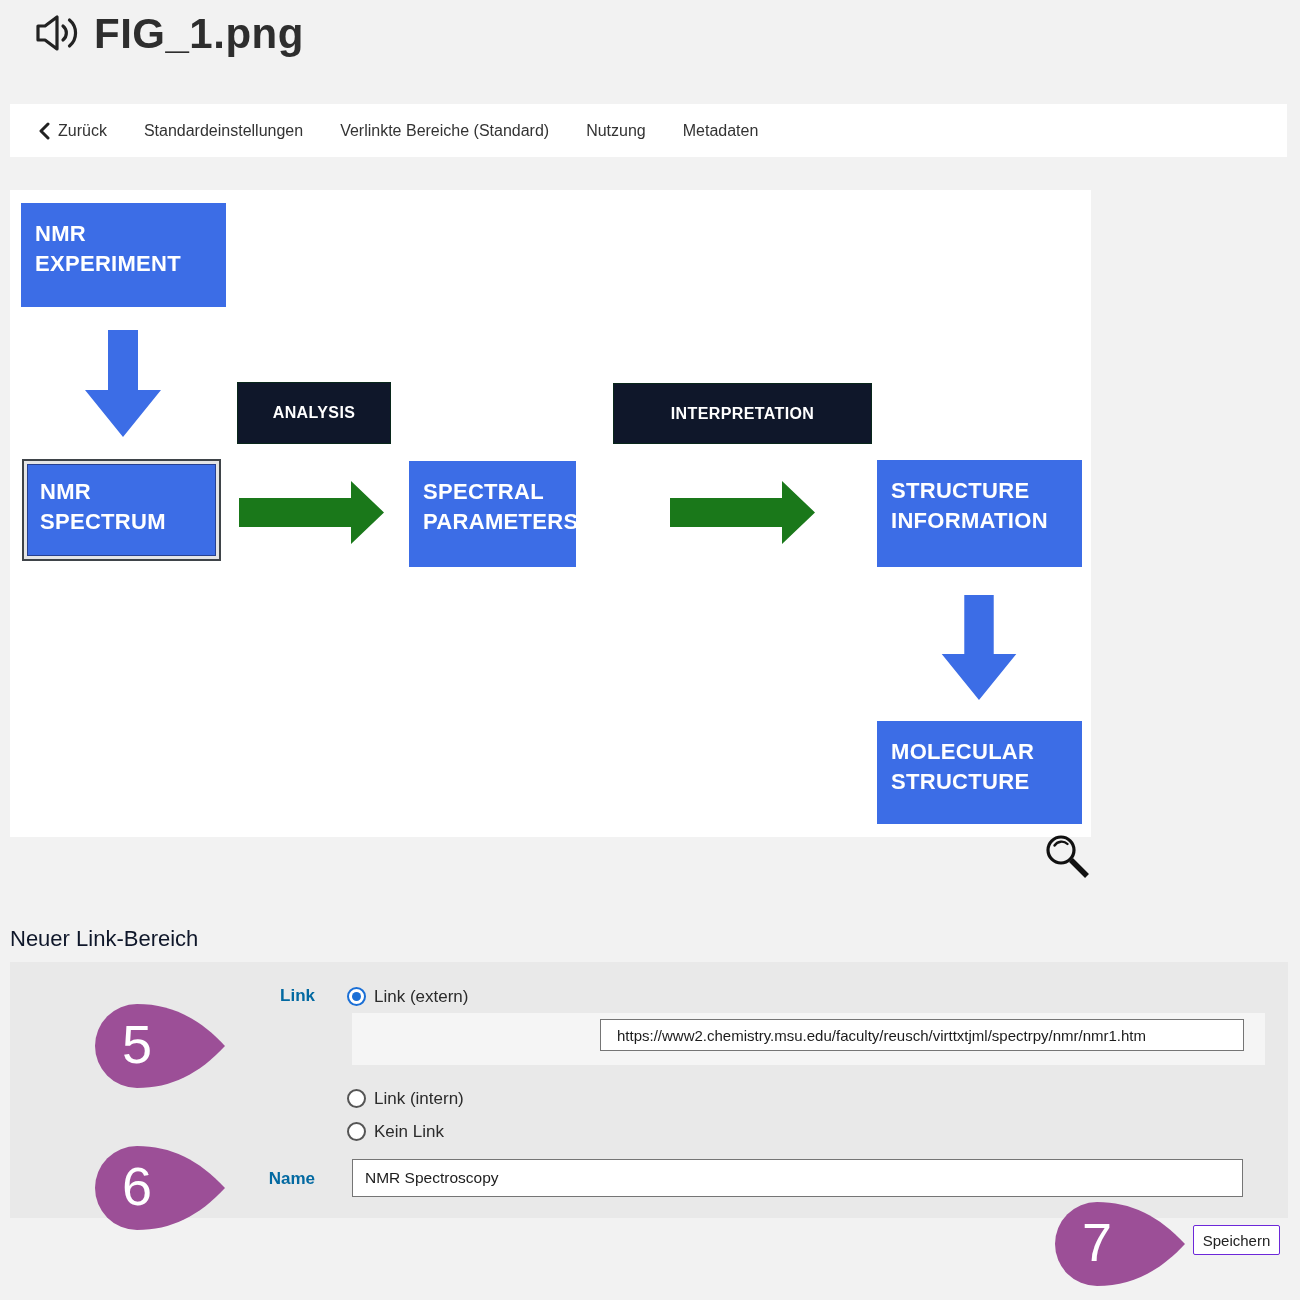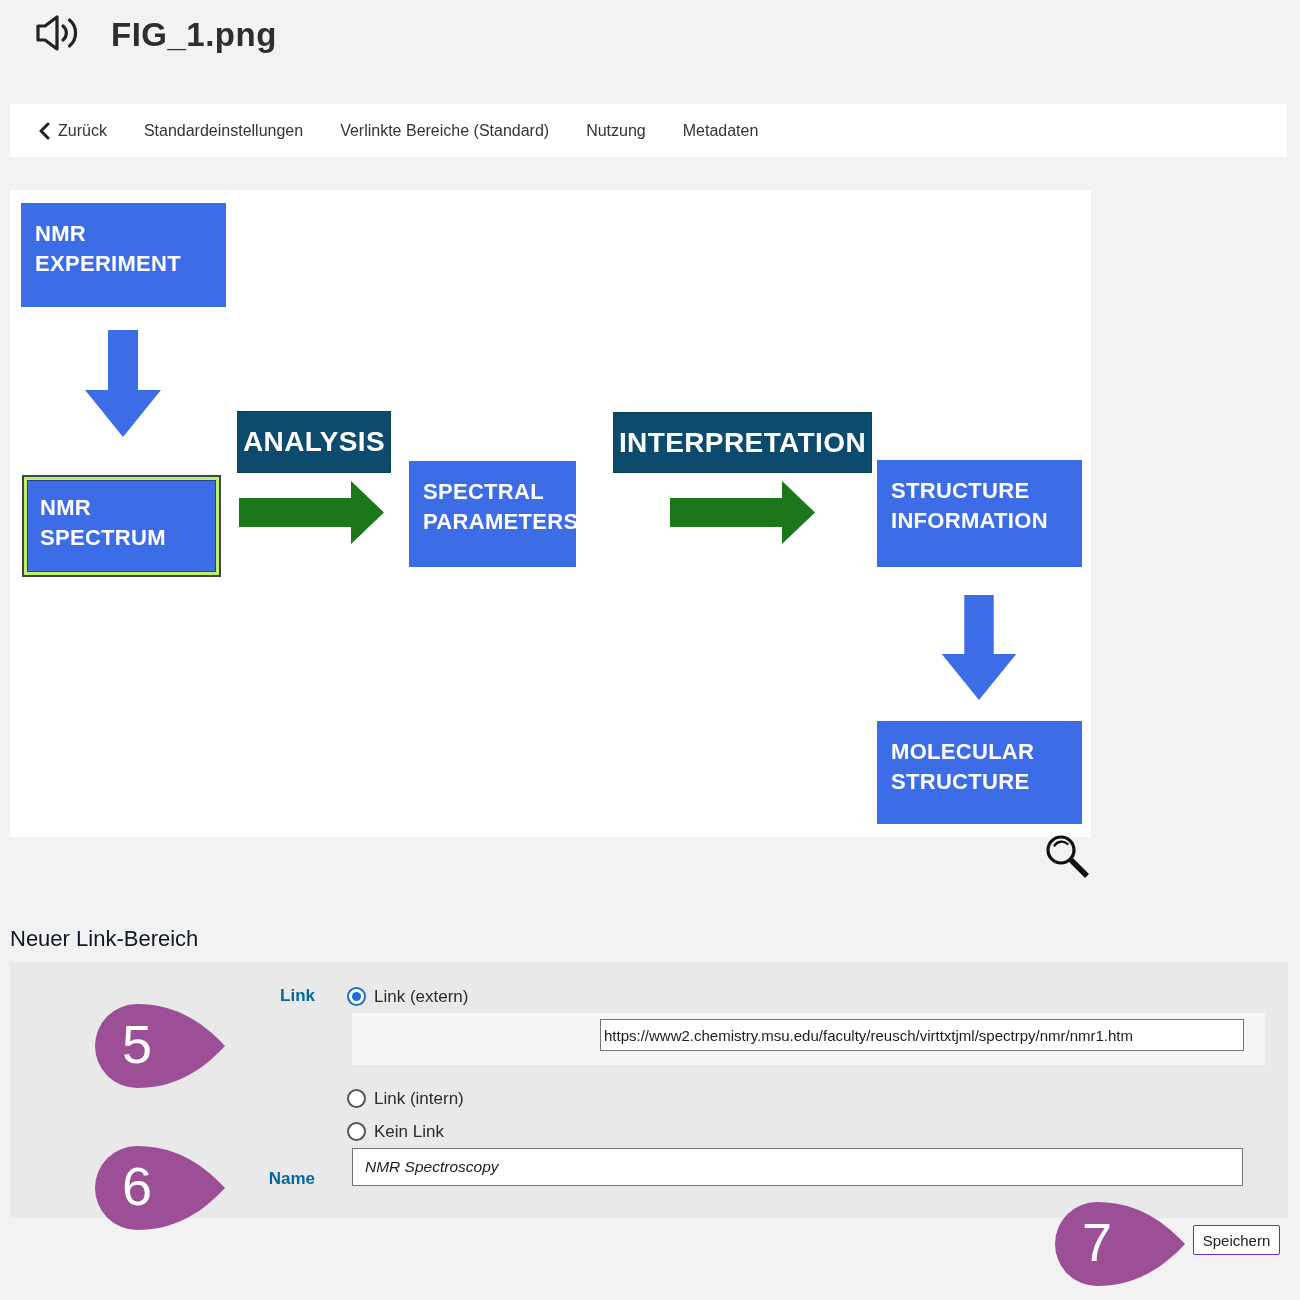--- a/index.html
+++ b/index.html
@@ -1,51 +1,51 @@
 <!DOCTYPE html>
 <html><head>
 <meta charset="utf-8">
 <style>
   html,body{margin:0;padding:0;}
   body{background:#f2f2f2;font-family:"Liberation Sans", sans-serif;}
   .page{position:relative;width:1300px;height:1300px;background:#f2f2f2;overflow:hidden;}
 
   
-  .hdr-title{position:absolute;left:111px;top:10px;font-size:33px;font-weight:700;color:#2e2e2e;letter-spacing:.5px;margin-top:6px;}
+  .hdr-title{position:absolute;left:94px;top:10px;font-size:42px;font-weight:700;color:#2e2e2e;letter-spacing:.5px;}
   .speaker{position:absolute;left:30px;top:11px;width:50px;height:44px;}
 
   
   .navbar{position:absolute;left:10px;top:104px;width:1277px;height:53px;background:#ffffff;
           display:flex;align-items:center;gap:37px;padding-left:28px;box-sizing:border-box;}
   .nav-item{font-size:16px;color:#333;white-space:nowrap;cursor:pointer;}
   .nav-back{display:flex;align-items:flex-end;gap:8px;font-size:16px;color:#333;cursor:pointer;}
   .chev{width:12px;height:18px;display:block;}
 
   
   .image-panel{position:absolute;left:10px;top:190px;width:1081px;height:647px;background:#ffffff;}
   .bluebox{position:absolute;background:#3c6de6;color:#fff;font-weight:700;font-size:22px;line-height:30px;
            padding:16px 0 0 14px;box-sizing:border-box;letter-spacing:.3px;}
-  .greenbox{position:absolute;background:#0c4a6e;border:1px solid rgba(0,70,0,.35);color:#fff;font-weight:700;font-size:28px;
-            display:flex;align-items:center;justify-content:center;box-sizing:border-box;letter-spacing:.4px;margin-top:29px;}
-  .sel-wrap{position:absolute;border:2px solid #3f4449;background:#bef264;padding:3px;box-sizing:border-box;margin-top:16px;}
+  .greenbox{position:absolute;background:#0f172a;border:1px solid rgba(0,70,0,.35);color:#fff;font-weight:700;font-size:16px;
+            display:flex;align-items:center;justify-content:center;box-sizing:border-box;letter-spacing:.4px;}
+  .sel-wrap{position:absolute;border:2px solid #3f4449;background:#e5e5e5;padding:3px;box-sizing:border-box;}
   .sel-wrap .bluebox{position:relative;width:100%;height:100%;border:1px solid #27408f;box-sizing:border-box;}
   .arrow{position:absolute;}
 
   
   .magnifier{position:absolute;left:1044px;top:834px;width:48px;height:46px;cursor:pointer;}
 
   
   .section-title{position:absolute;left:10px;top:926px;font-size:22px;color:#0f172a;}
 
   
   .form-panel{position:absolute;left:10px;top:962px;width:1278px;height:256px;background:#e9e9e9;}
   .form-label{position:absolute;width:110px;text-align:right;font-size:17px;color:#0369a1;font-weight:bold;}
   .light-strip{position:absolute;left:342px;top:51px;width:913px;height:52px;background:#f5f5f5;}
   .txt-input{position:absolute;background:#ffffff;border:1px solid #757575;font-family:"Liberation Sans",sans-serif;
-             font-size:15px;color:#1c1c1c;box-sizing:border-box;padding:0 3px;}
+             font-size:15px;color:#1c1c1c;box-sizing:border-box;padding:0 16px;}
   .radio{position:absolute;width:19px;height:19px;border-radius:50%;box-sizing:border-box;background:#fff;cursor:pointer;}
   .radio.unchecked{border:2px solid #555;}
   .radio.checked{border:2px solid #1a6fd6;}
   .radio.checked::after{content:"";position:absolute;left:3px;top:3px;width:9px;height:9px;border-radius:50%;background:#1a6fd6;}
   .radio-label{position:absolute;font-size:17px;color:#2b2b2b;line-height:22px;white-space:nowrap;}
 
   
   .pin{position:absolute;width:132px;height:84px;}
   .pin svg{position:absolute;left:0;top:0;}
   .pin-num{position:absolute;left:0;top:50%;width:84px;transform:translateY(-54%);text-align:center;
@@ -133,21 +133,21 @@
     <div class="light-strip"></div>
     <input class="txt-input" style="left: 590px; top: 57px; width: 644px; height: 32px;" value="https://www2.chemistry.msu.edu/faculty/reusch/virttxtjml/spectrpy/nmr/nmr1.htm">
 
     <span class="radio unchecked" style="left:337px;top:127px;"></span>
     <span class="radio-label" style="left:364px;top:126px;">Link (intern)</span>
 
     <span class="radio unchecked" style="left:337px;top:160px;"></span>
     <span class="radio-label" style="left:364px;top:159px;">Kein Link</span>
 
     <div class="form-label" style="left:195px;top:207px;">Name</div>
-    <input class="txt-input" style="left: 342px; top: 186px; width: 891px; height: 38px; font-size: 15.5px; padding: 13px 12px; font-style: italic;" value="NMR Spectroscopy">
+    <input class="txt-input" style="left: 342px; top: 197px; width: 891px; height: 38px; font-size: 15.5px; padding: 13px 12px;" value="NMR Spectroscopy">
 
     <div class="pin" style="left:85px;top:42px;">
       <svg width="132" height="84" viewBox="0 0 132 84">
         <path d="M130,42 C104,14 76,0 42,0 A42,42 0 0 0 42,84 C76,84 104,70 130,42 Z" fill="#9c4f97"></path>
       </svg>
       <span class="pin-num">5</span>
     </div>
 
     <div class="pin" style="left:85px;top:184px;">
       <svg width="132" height="84" viewBox="0 0 132 84">

